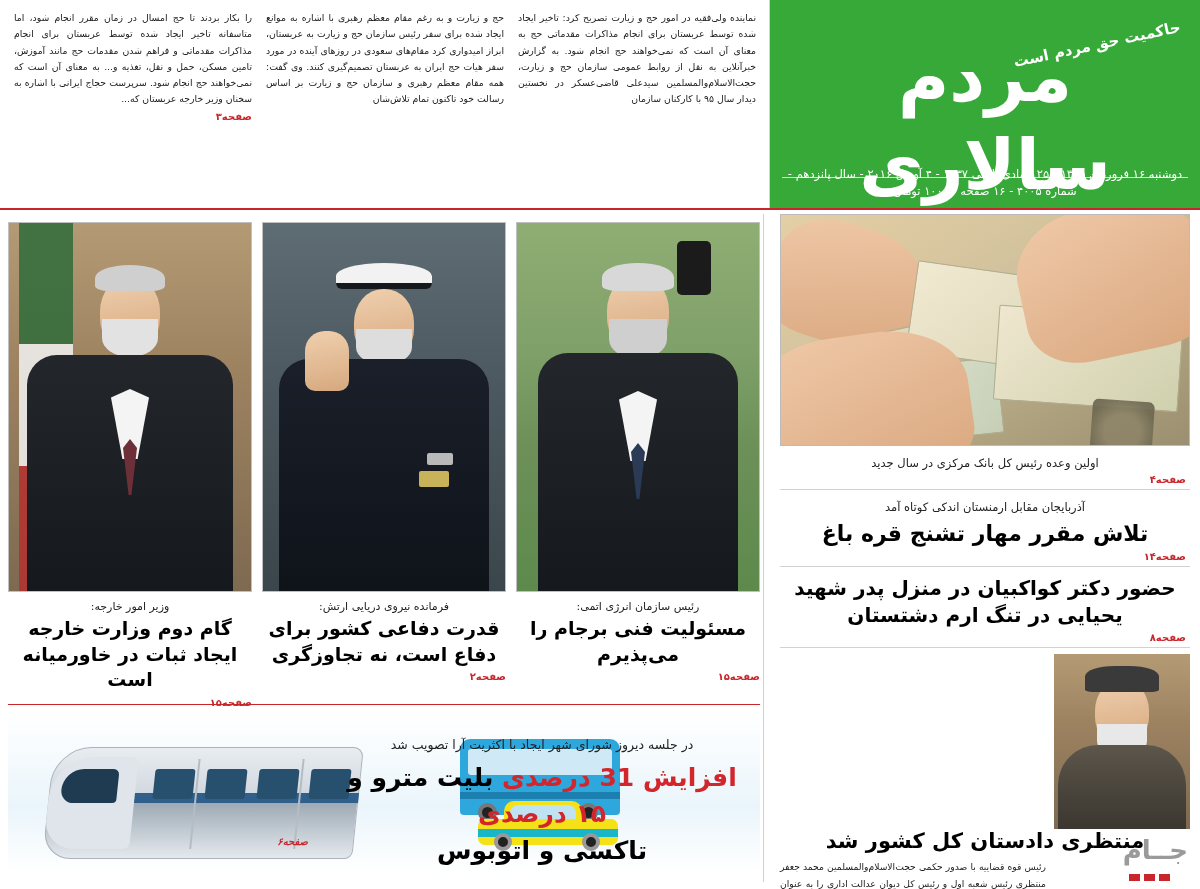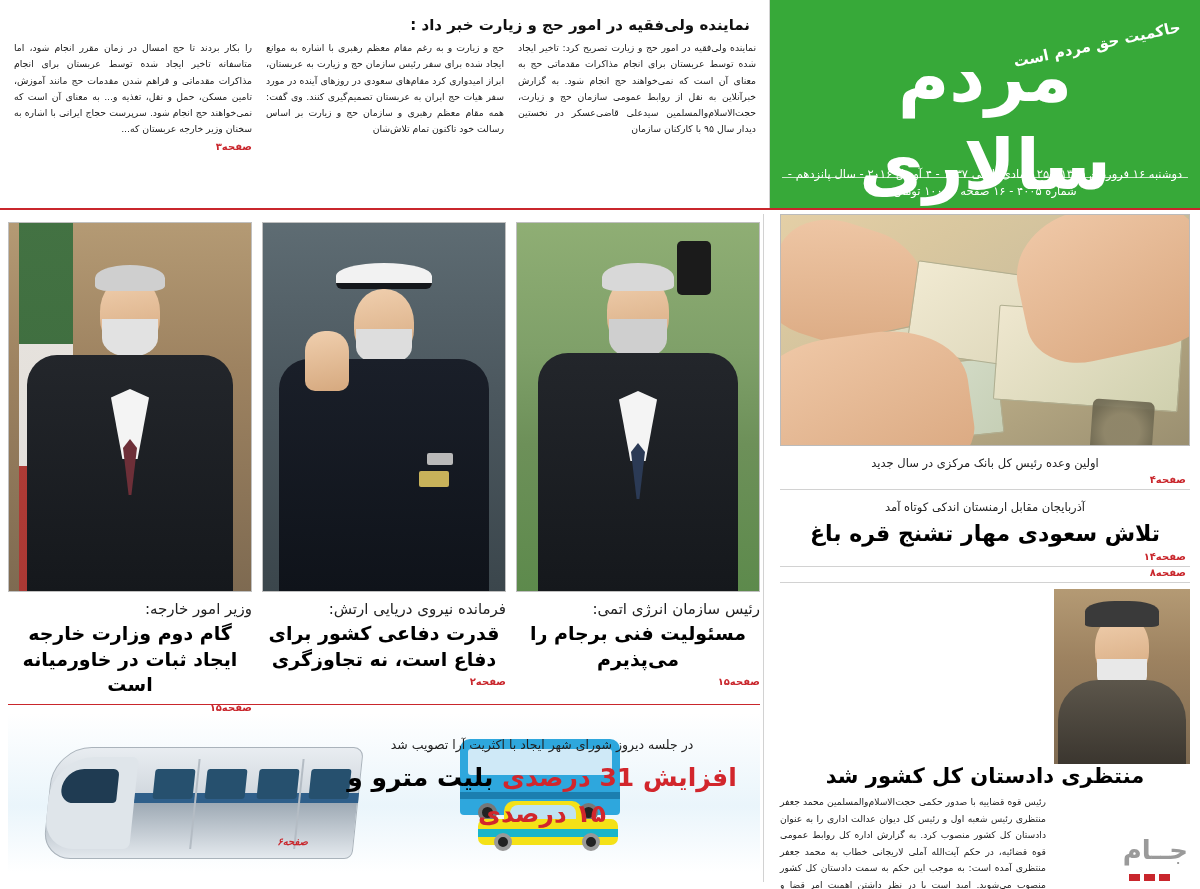--- a/index.html
+++ b/index.html
@@ -169,22 +169,22 @@
     position: absolute;
     top: 222px; left: 8px;
     width: 752px;
     display: flex;
     gap: 10px;
     direction: rtl;
   }
   .trio .cell { width: 244px; }
   .trio .cell .photo { height: 370px; border: 1px solid #c0c0c0; }
   .cap-kicker {
-    text-align: right;
-    font-size: 15px;
+    text-align: center;
+    font-size: 11px;
     color: #222;
     margin: 8px 0 3px;
   }
   .cap-head {
     text-align: center;
     font-size: 19px;
     font-weight: bold;
     line-height: 1.35;
     color: #000;
   }
@@ -352,21 +352,20 @@
 <div class="page">
 
   <div class="masthead">
     <div class="slogan">حاکمیت حق مردم است</div>
     <div class="title">مردم سالاری</div>
     <div class="rule"></div>
     <div class="dateline">دوشنبه ۱۶ فروردین ۱۳۹۵ - ۲۵ جمادی الثانی ۱۴۳۷ - ۴ آوریل ۲۰۱۶ - سال پانزدهم - شماره ۴۰۰۵ - ۱۶ صفحه - ۱۰۰۰ تومان</div>
   </div>
 
   <div class="lead">
-    <div class="kicker">نماینده ولی‌فقیه در امور حج و زیارت خبر داد :</div>
     <div class="cols">
       <div class="col">
         <span>نماینده ولی‌فقیه در امور حج و زیارت تصریح کرد: تاخیر ایجاد شده توسط عربستان برای انجام مذاکرات مقدماتی حج به معنای آن است که نمی‌خواهند حج انجام شود. به گزارش خبرآنلاین به نقل از روابط عمومی سازمان حج و زیارت، حجت‌الاسلام‌والمسلمین سیدعلی قاضی‌عسکر در نخستین دیدار سال ۹۵ با کارکنان سازمان</span>
       </div>
       <div class="col">
         <span>حج و زیارت و به رغم مقام معظم رهبری با اشاره به موانع ایجاد شده برای سفر رئیس سازمان حج و زیارت به عربستان، ابراز امیدواری کرد مقام‌های سعودی در روزهای آینده در مورد سفر هیات حج ایران به عربستان تصمیم‌گیری کنند. وی گفت: همه مقام معظم رهبری و سازمان حج و زیارت بر اساس رسالت خود تاکنون تمام تلاش‌شان</span>
       </div>
       <div class="col">
         <span>را بکار بردند تا حج امسال در زمان مقرر انجام شود، اما متاسفانه تاخیر ایجاد شده توسط عربستان برای انجام مذاکرات مقدماتی و فراهم شدن مقدمات حج مانند آموزش، تامین مسکن، حمل و نقل، تغذیه و... به معنای آن است که نمی‌خواهند حج انجام شود. سرپرست حجاج ایرانی با اشاره به سخنان وزیر خارجه عربستان که...</span>
         <div class="page-ref">صفحه۳</div>
@@ -391,25 +390,26 @@
       <div class="hand h2"></div>
       <div class="hand h3"></div>
     </div>
 
     <div class="subhead">اولین وعده رئیس کل بانک مرکزی در سال جدید</div>
     <div class="page-ref pr-right">صفحه۴</div>
 
     <div class="hr-gray" style="position:relative; margin:4px 0 0 0; width:100%; height:1px;"></div>
 
     <div class="subhead">آذربایجان مقابل ارمنستان اندکی کوتاه آمد</div>
-    <div class="head2">تلاش سعودی مهار تشنج قره باغ</div>
+    <div class="head2">تلاش مقرر مهار تشنج قره باغ</div>
     <div class="page-ref pr-right">صفحه۱۴</div>
 
     <div class="hr-gray" style="position:relative; margin:4px 0 0 0; width:100%; height:1px;"></div>
 
+    <div class="head2 sm" style="margin-top:8px;">حضور دکتر کواکبیان در منزل پدر شهید یحیایی در تنگ ارم دشتستان</div>
     <div class="page-ref pr-right">صفحه۸</div>
 
     <div class="hr-gray" style="position:relative; margin:4px 0 6px 0; width:100%; height:1px;"></div>
 
     <div class="cleric-wrap">
       <div class="cleric-photo ph-person ph-p3">
         <div class="figure-head" style="width:54px;height:64px;top:26px;"></div>
         <div class="figure-hair" style="width:74px;height:26px;top:12px;background:#3a3a3a;border-radius:40% 40% 10% 10%;"></div>
         <div class="figure-beard" style="width:50px;height:34px;top:70px;background:#e8e8e8;"></div>
         <div class="figure-body" style="width:128px;height:84px;bottom:0;background:linear-gradient(180deg,#5c564b,#3b362f);border-radius:40px 40px 0 0;"></div>
@@ -501,20 +501,21 @@
         <div class="wheel w2"></div>
       </div>
 
       <div class="tr-text">
         <div class="tr-kicker">در جلسه دیروز شورای شهر ایجاد با اکثریت آرا تصویب شد</div>
         <div class="tr-head">
           <span class="red">افزایش 31 درصدی</span>
           <span>بلیت مترو و</span>
           <span class="red">۱۵ درصدی</span>
           <br>
+          <span>تاکسی و اتوبوس</span>
         </div>
       </div>
       <div class="page-ref tr-ref">صفحه۶</div>
 
     </div>
   </div>
 
   <div class="footer-logo">
     <div class="word">جــام</div>
     <div class="bars">

